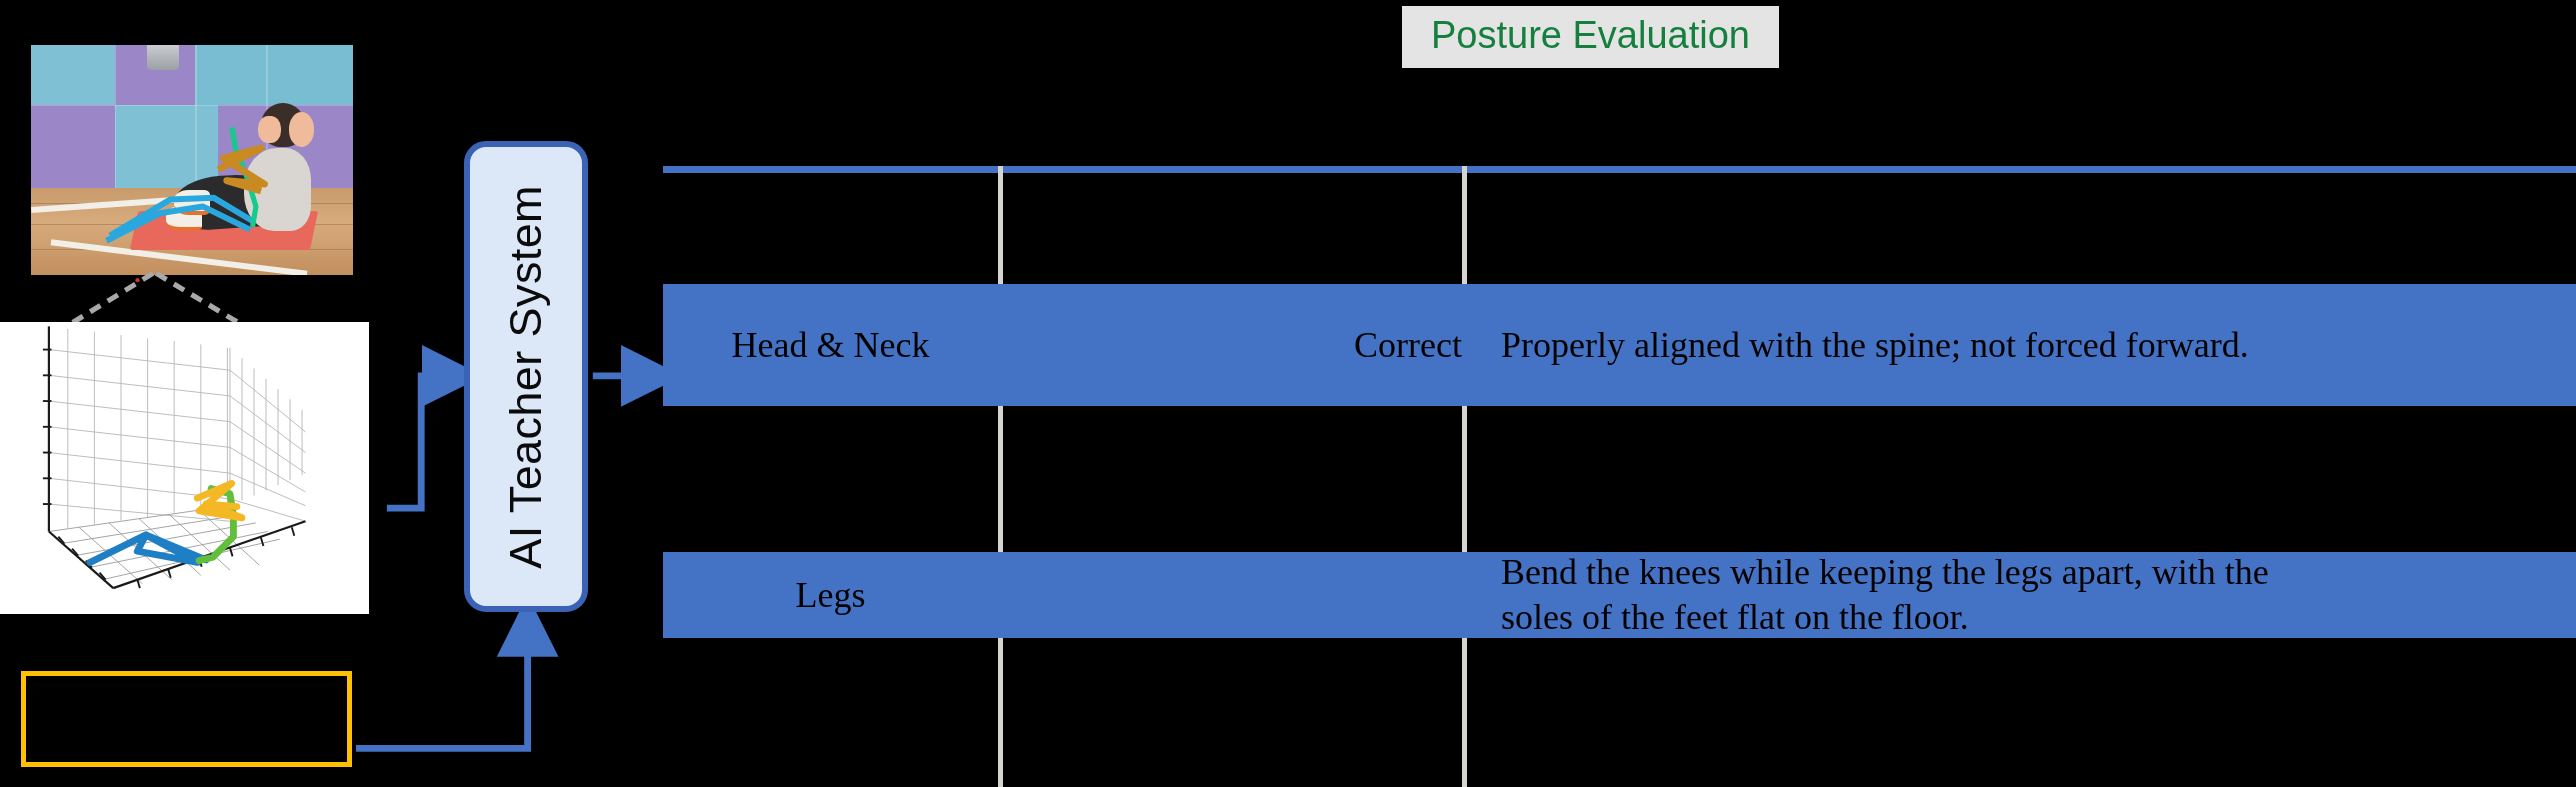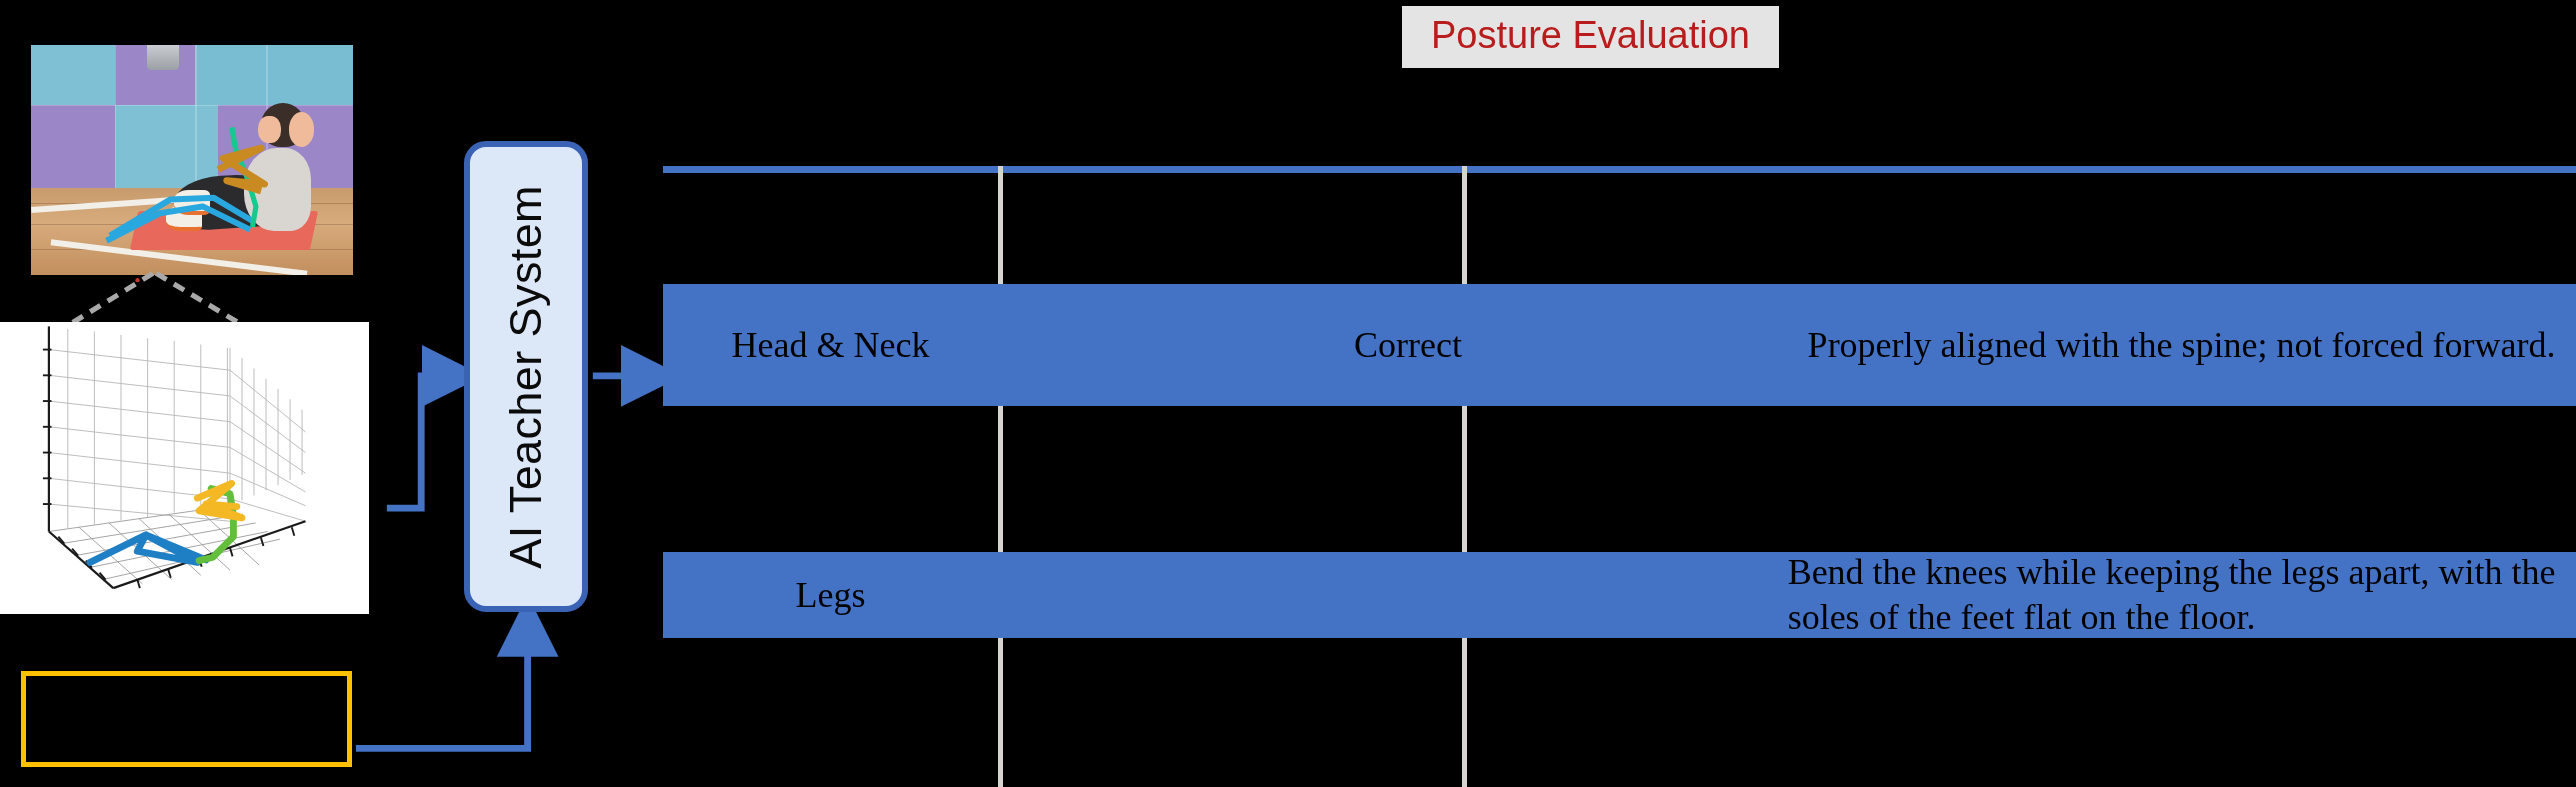--- a/index.html
+++ b/index.html
@@ -204,21 +204,21 @@
 
   
   .title-chip {
     position: absolute;
     left: 1402px;
     top: 6px;
     padding: 7.7px 29px 11px 29px;
     background: #E4E4E4;
     font-family: "Liberation Sans", sans-serif;
     font-size: 38px;
-    color: #b91c1c;
+    color: #15803d;
     white-space: nowrap;
   }
 
   
   .eval-table {
     position: absolute;
     left: 663px;
     top: 120px;
     width: 1913px;
     height: 678px;
@@ -258,21 +258,21 @@
     align-items: center;
     font-family: "Liberation Serif", serif;
     font-size: 36px;
     color: #000000;
     box-sizing: border-box;
     height: 100%;
     top: 0;
   }
   .cell.c-part  { left: 0px;   width: 335px; justify-content: center; }
   .cell.c-stat  { left: 340px; width: 459px; justify-content: flex-end; }
-  .cell.c-desc  { left: 804px; width: 1109px; justify-content: flex-end;
+  .cell.c-desc  { left: 804px; width: 1109px; justify-content: flex-start;
                   padding-left: 34px; padding-right: 20.6px; }
   .cell.c-desc span { display: block; line-height: 1.25; }
 </style>
 </head>
 <body>
 
 <div id="canvas">
 
   <div class="photo-frame">
     <div class="gym-wall"></div>

